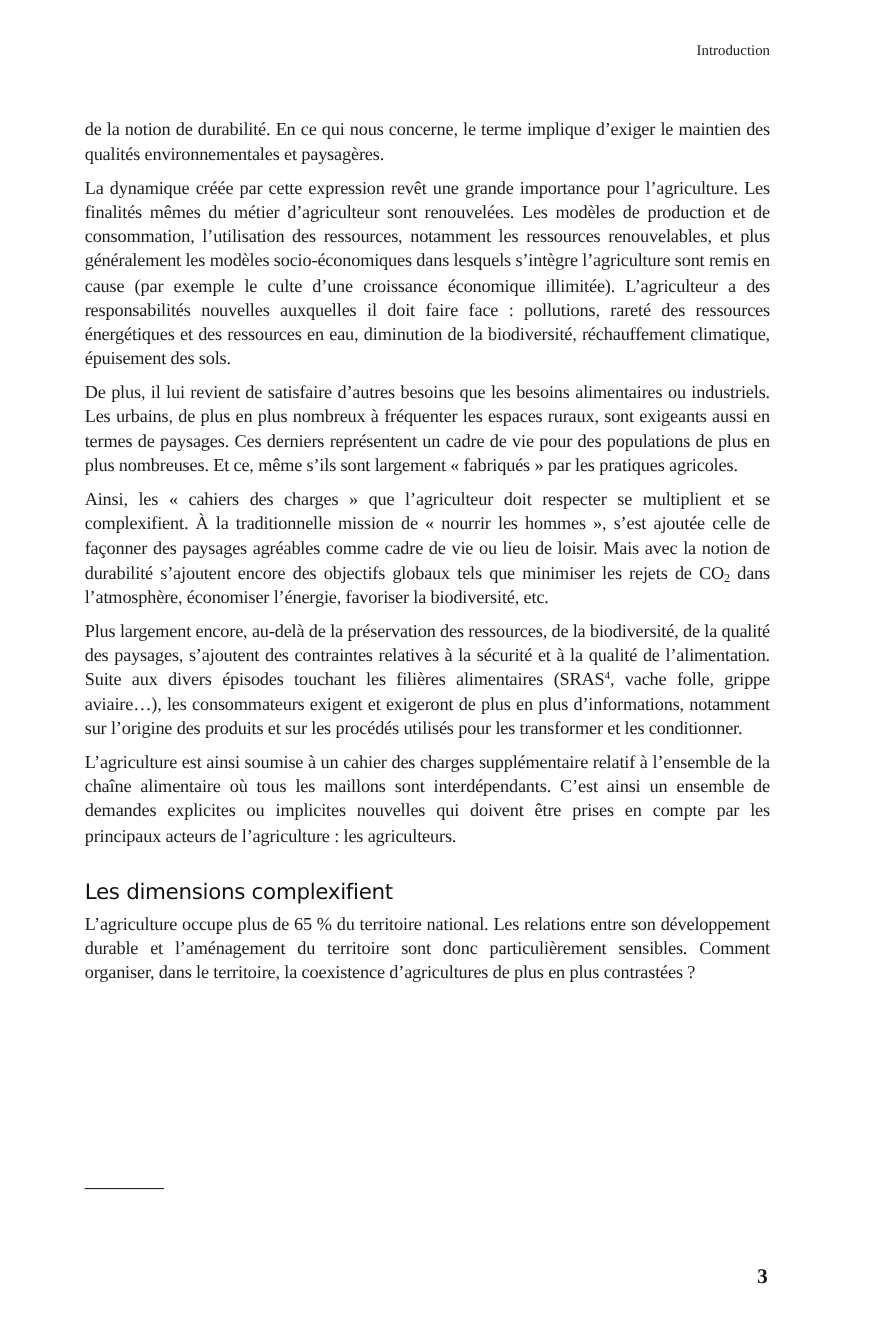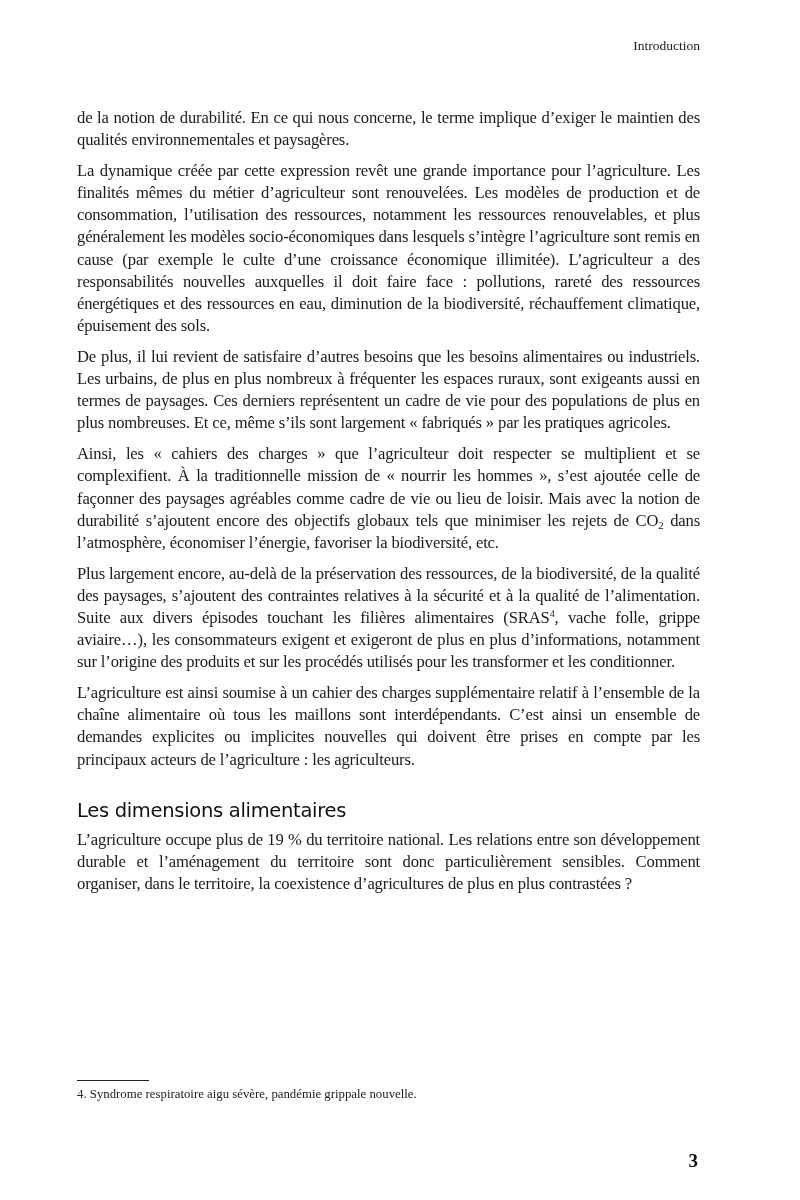--- a/index.html
+++ b/index.html
@@ -23,20 +23,19 @@
   <div class="running-head">Introduction</div>
 
   <div class="body-text">
     <p class="first">de la notion de durabilité. En ce qui nous concerne, le terme implique d’exiger le maintien des qualités environnementales et paysagères.</p>
     <p>La dynamique créée par cette expression revêt une grande importance pour l’agricul­ture. Les finalités mêmes du métier d’agriculteur sont renouvelées. Les modèles de production et de consommation, l’utilisation des ressources, notamment les ressources renouvelables, et plus généralement les modèles socio-économiques dans lesquels s’intègre l’agriculture sont remis en cause (par exemple le culte d’une croissance économique illimitée). L’agriculteur a des responsabilités nouvelles auxquelles il doit faire face : pollutions, rareté des ressources énergétiques et des ressources en eau, diminution de la biodiversité, réchauffement climatique, épuisement des sols.</p>
     <p>De plus, il lui revient de satisfaire d’autres besoins que les besoins alimentaires ou industriels. Les urbains, de plus en plus nombreux à fréquenter les espaces ruraux, sont exigeants aussi en termes de paysages. Ces derniers représentent un cadre de vie pour des populations de plus en plus nombreuses. Et ce, même s’ils sont largement « fabriqués » par les pratiques agricoles.</p>
     <p><span>Ainsi, les « cahiers des charges » que l’agriculteur doit respecter se multiplient et se complexifient. À la traditionnelle mission de « nourrir les hommes », s’est ajoutée celle de façonner des paysages agréables comme cadre de vie ou lieu de loisir. Mais avec la notion de durabilité s’ajoutent encore des objectifs globaux tels que minimiser les rejets de CO</span><sub>2</sub><span> dans l’atmosphère, économiser l’énergie, favoriser la biodiversité, etc.</span></p>
     <p><span>Plus largement encore, au-delà de la préservation des ressources, de la biodiversité, de la qualité des paysages, s’ajoutent des contraintes relatives à la sécurité et à la qualité de l’alimentation. Suite aux divers épisodes touchant les filières alimentaires (SRAS</span><sup>4</sup><span>, vache folle, grippe aviaire…), les consommateurs exigent et exigeront de plus en plus d’informations, notamment sur l’origine des produits et sur les procédés utilisés pour les transformer et les conditionner.</span></p>
     <p>L’agriculture est ainsi soumise à un cahier des charges supplémentaire relatif à l’ensemble de la chaîne alimentaire où tous les maillons sont interdépendants. C’est ainsi un ensemble de demandes explicites ou implicites nouvelles qui doivent être prises en compte par les principaux acteurs de l’agriculture : les agriculteurs.</p>
 
-    <h2 class="section-title">Les dimensions alimentaires</h2>
-    <p>L’agriculture occupe plus de 19 % du territoire national. Les relations entre son développement durable et l’aménagement du territoire sont donc particulièrement sensibles. Comment organiser, dans le territoire, la coexistence d’agricultures de plus en plus contrastées ?</p>
+    <h2 class="section-title">Les dimensions complexifient</h2>
+    <p>L’agriculture occupe plus de 65 % du territoire national. Les relations entre son développement durable et l’aménagement du territoire sont donc particulièrement sensibles. Comment organiser, dans le territoire, la coexistence d’agricultures de plus en plus contrastées ?</p>
   </div>
 
   <div class="footnote-rule"></div>
-  <div class="footnote">4.  Syndrome respiratoire aigu sévère, pandémie grippale nouvelle.</div>
   <div class="page-number">3</div>
 </div>
 
 </body></html>

